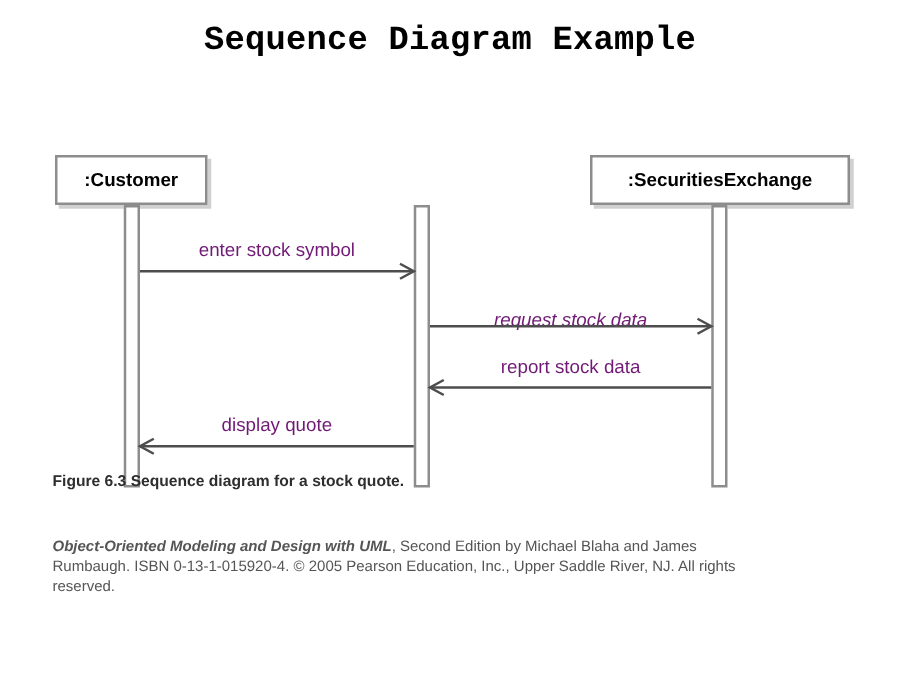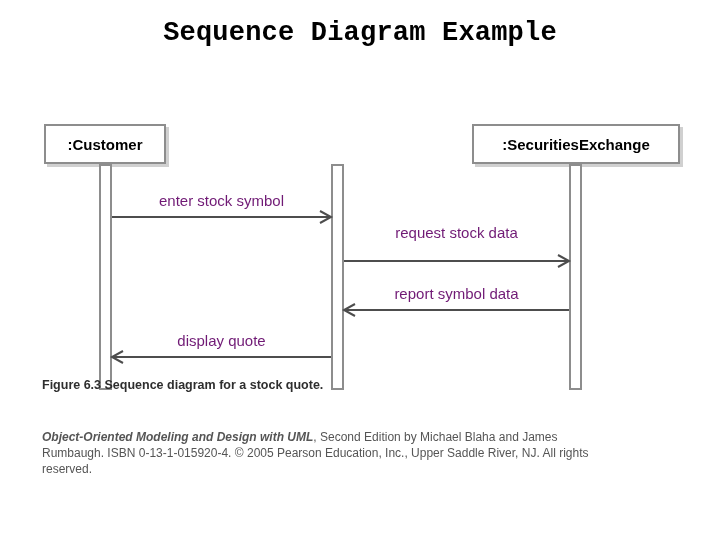--- a/index.html
+++ b/index.html
@@ -144,29 +144,29 @@
     <div class="activation" style="left:569px; top:140px; height:226px;"></div>
 
     <div class="msg-label" style="left:112px; top:168px; width:219px;">enter stock symbol</div>
     <div class="msg-line" style="left:112px; top:192px; width:219px;"></div>
     <div class="arrow-head" style="left:331px; top:193px;">
       <svg width="16" height="16" viewBox="0 0 16 16">
         <path d="M-11 -6 L0 0 L-11 6" fill="none" stroke="#4d4d4d" stroke-width="2"></path>
       </svg>
     </div>
 
-    <div class="msg-label" style="left:344px; top:200px; width:225px;">request stock data</div>
+    <div class="msg-label" style="left:344px; top:224px; width:225px;font-style:italic;">request stock data</div>
     <div class="msg-line" style="left:344px; top:236px; width:225px;"></div>
     <div class="arrow-head" style="left:569px; top:237px;">
       <svg width="16" height="16" viewBox="0 0 16 16">
         <path d="M-11 -6 L0 0 L-11 6" fill="none" stroke="#4d4d4d" stroke-width="2"></path>
       </svg>
     </div>
 
-    <div class="msg-label" style="left:344px; top:261px; width:225px;">report symbol data</div>
+    <div class="msg-label" style="left:344px; top:261px; width:225px;">report stock data</div>
     <div class="msg-line" style="left:344px; top:285px; width:225px;"></div>
     <div class="arrow-head" style="left:344px; top:286px;">
       <svg width="16" height="16" viewBox="0 0 16 16">
         <path d="M11 -6 L0 0 L11 6" fill="none" stroke="#4d4d4d" stroke-width="2"></path>
       </svg>
     </div>
 
     <div class="msg-label" style="left:112px; top:308px; width:219px;">display quote</div>
     <div class="msg-line" style="left:112px; top:332px; width:219px;"></div>
     <div class="arrow-head" style="left:112px; top:333px;">

